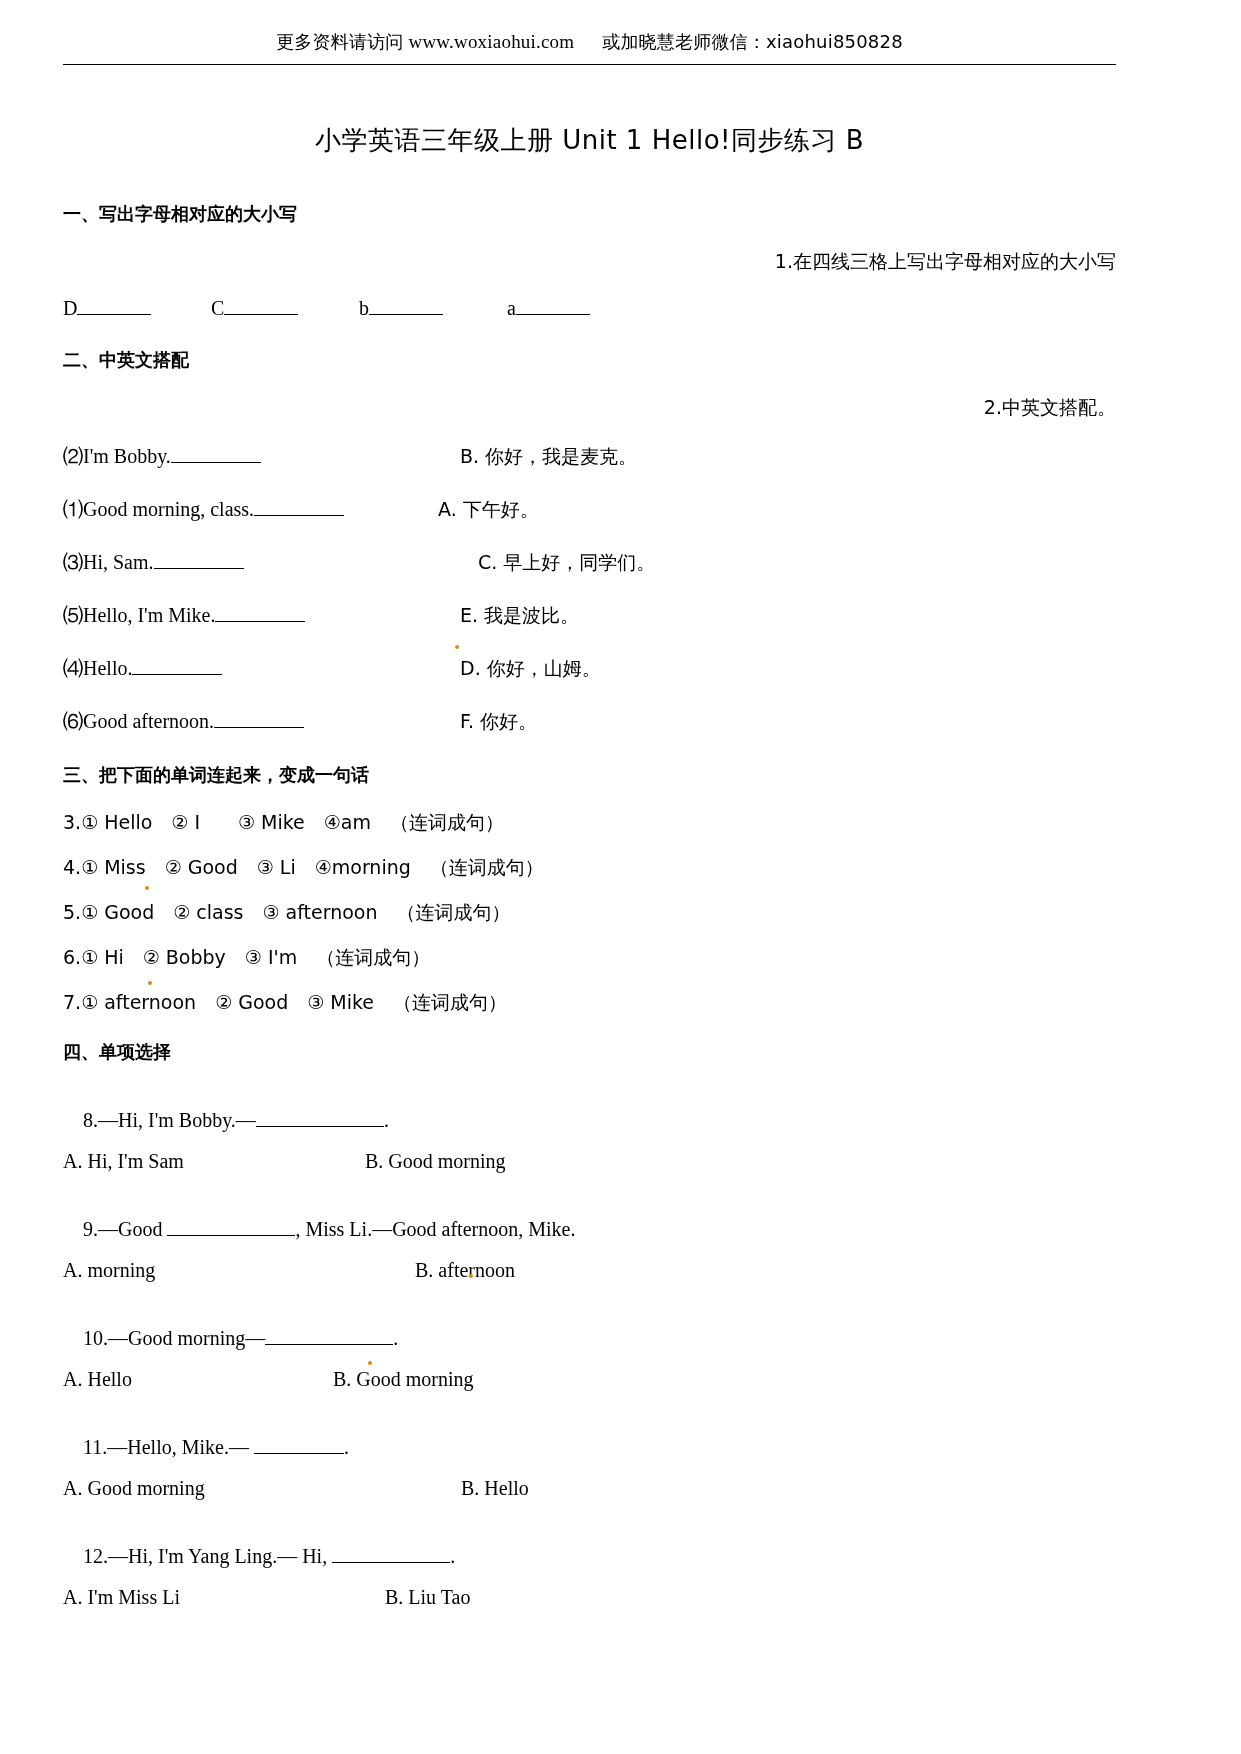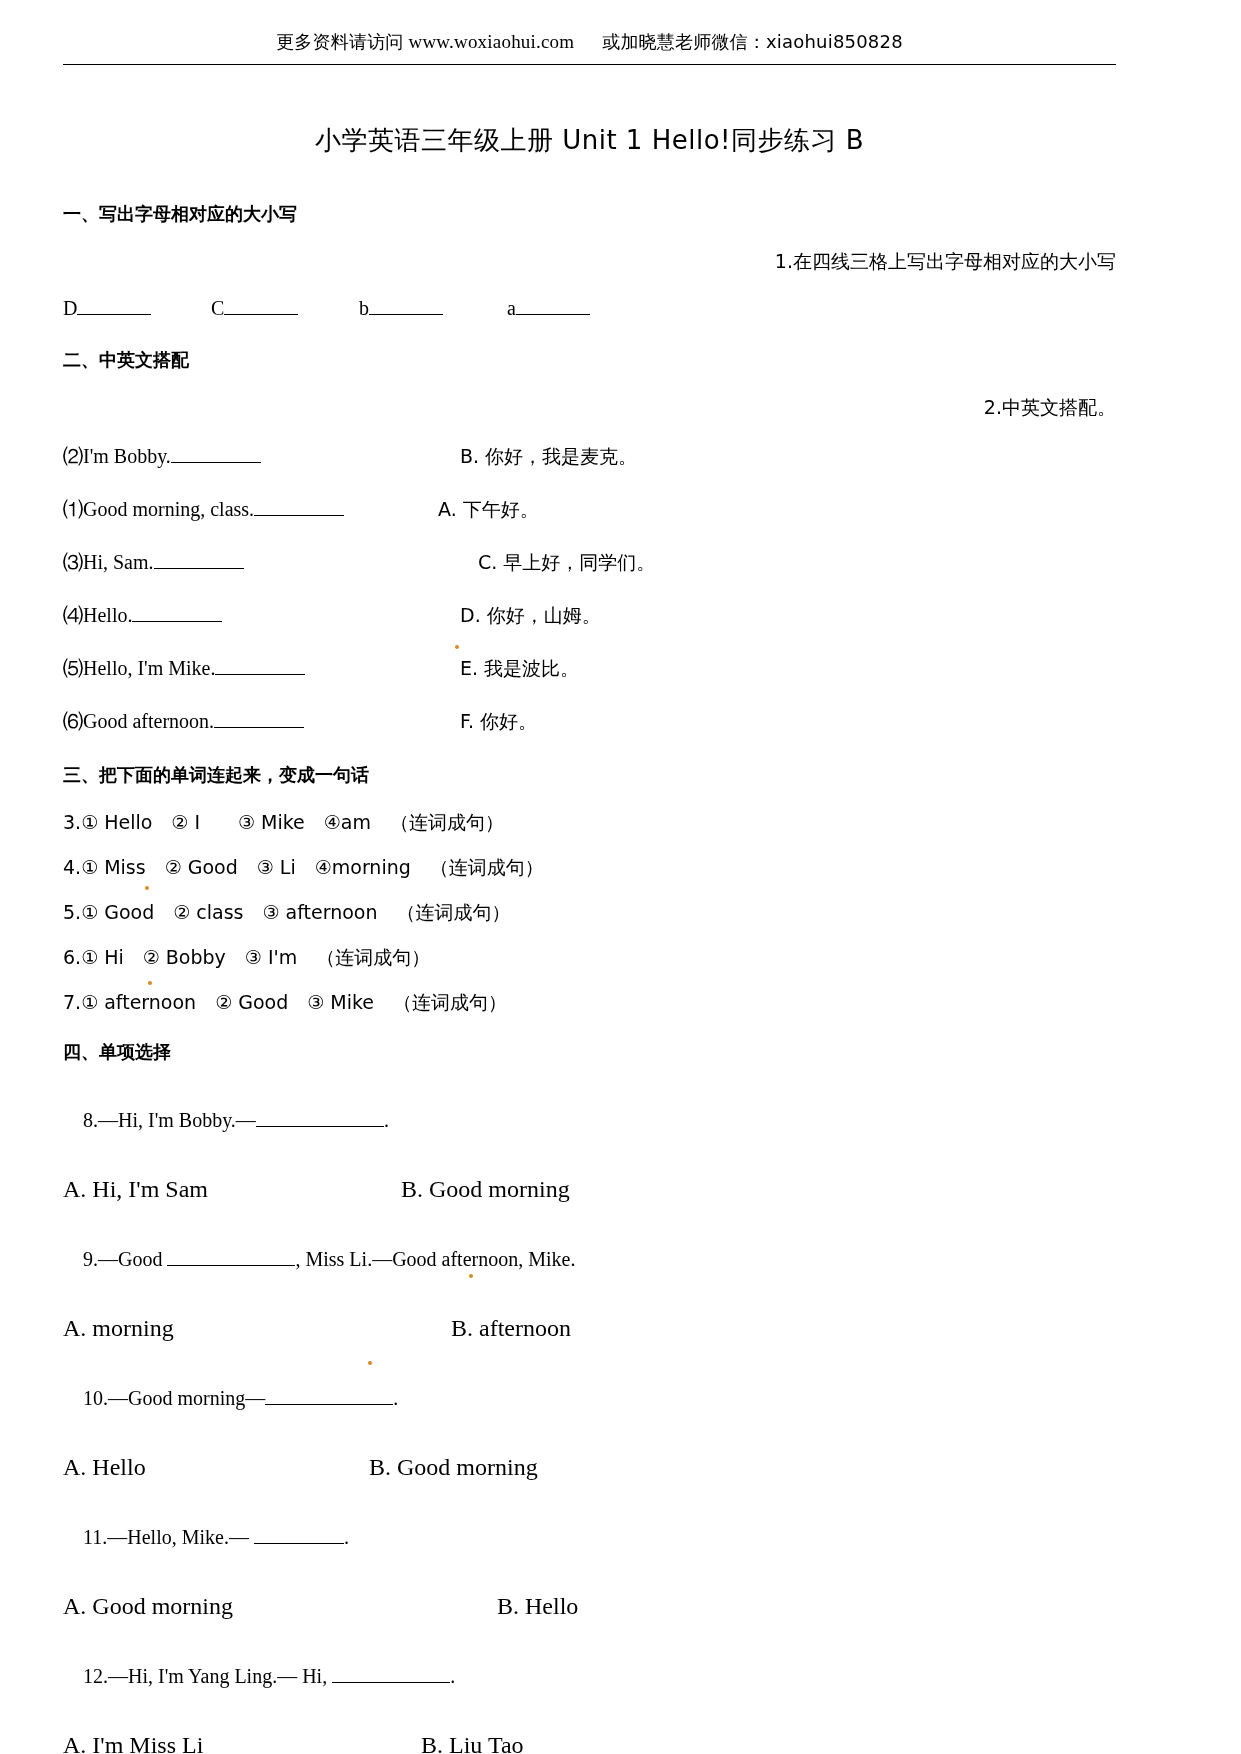--- a/index.html
+++ b/index.html
@@ -98,23 +98,21 @@
     font-size: 20px;
     margin-top: 26px;
   }
   .match-row .left { width: 375px; }
   .match-row .right { font-family: "DejaVu Sans", sans-serif; font-size: 19px; }
   .match-row.indent1 .right { padding-left: 22px; }
   .match-row.indent2 .right { padding-left: 40px; }
   
   .choice-row {
     display: flex;
-    font-size: 24px;
-    margin-top: 26px;
-    gap: 36px;
+    font-size: 20px;
   }
   .choice-row .opt-a { width: 302px; }
   .choice-row.w2 .opt-a { width: 352px; }
   .choice-row.w3 .opt-a { width: 270px; }
   .choice-row.w4 .opt-a { width: 398px; }
   .choice-row.w5 .opt-a { width: 322px; }
   
   .dot {
     position: absolute;
     width: 4px;
@@ -158,26 +156,26 @@
   </div>
   <div class="match-row">
     <span class="left"><span>⑴Good morning, class.</span><span class="blank b-md"></span></span>
     <span class="right">A. 下午好。</span>
   </div>
   <div class="match-row indent2">
     <span class="left"><span>⑶Hi, Sam.</span><span class="blank b-md"></span></span>
     <span class="right">C. 早上好，同学们。</span>
   </div>
   <div class="match-row indent1">
+    <span class="left"><span>⑸Hello, I'm Mike.</span><span class="blank b-md"></span></span>
+    <span class="right">E. 我是波比。</span>
+  </div>
+  <div class="match-row indent1">
     <span class="left"><span>⑷Hello.</span><span class="blank b-md"></span></span>
     <span class="right">D. 你好，山姆。</span>
-  </div>
-  <div class="match-row indent1">
-    <span class="left"><span>⑸Hello, I'm Mike.</span><span class="blank b-md"></span></span>
-    <span class="right">E. 我是波比。</span>
   </div>
   <div class="match-row indent1">
     <span class="left"><span>⑹Good afternoon.</span><span class="blank b-md"></span></span>
     <span class="right">F. 你好。</span>
   </div>
 
   <div class="sec-head tight">三、把下面的单词连起来，变成一句话</div>
   <div class="line mixed-cn">3.① Hello　② I　　③ Mike　④am　（连词成句）</div>
   <div class="line mixed-cn">4.① Miss　② Good　③ Li　④morning　（连词成句）</div>
   <div class="line mixed-cn">5.① Good　② class　③ afternoon　（连词成句）</div>

